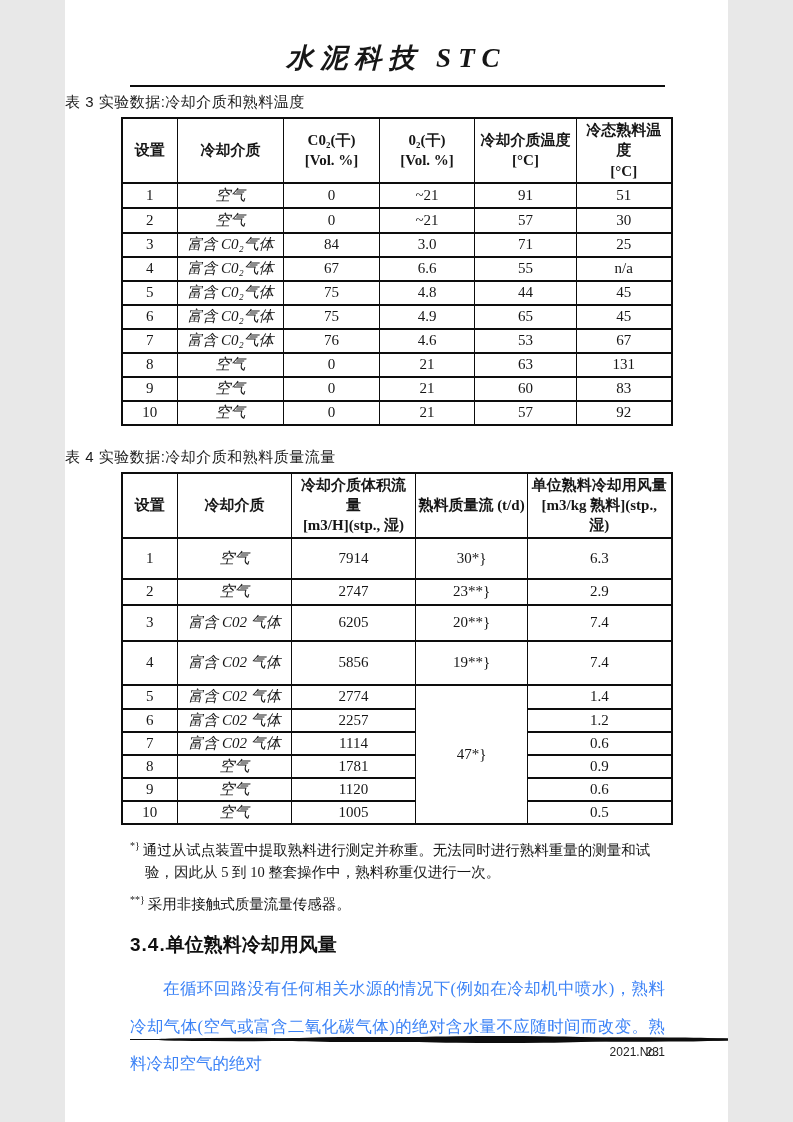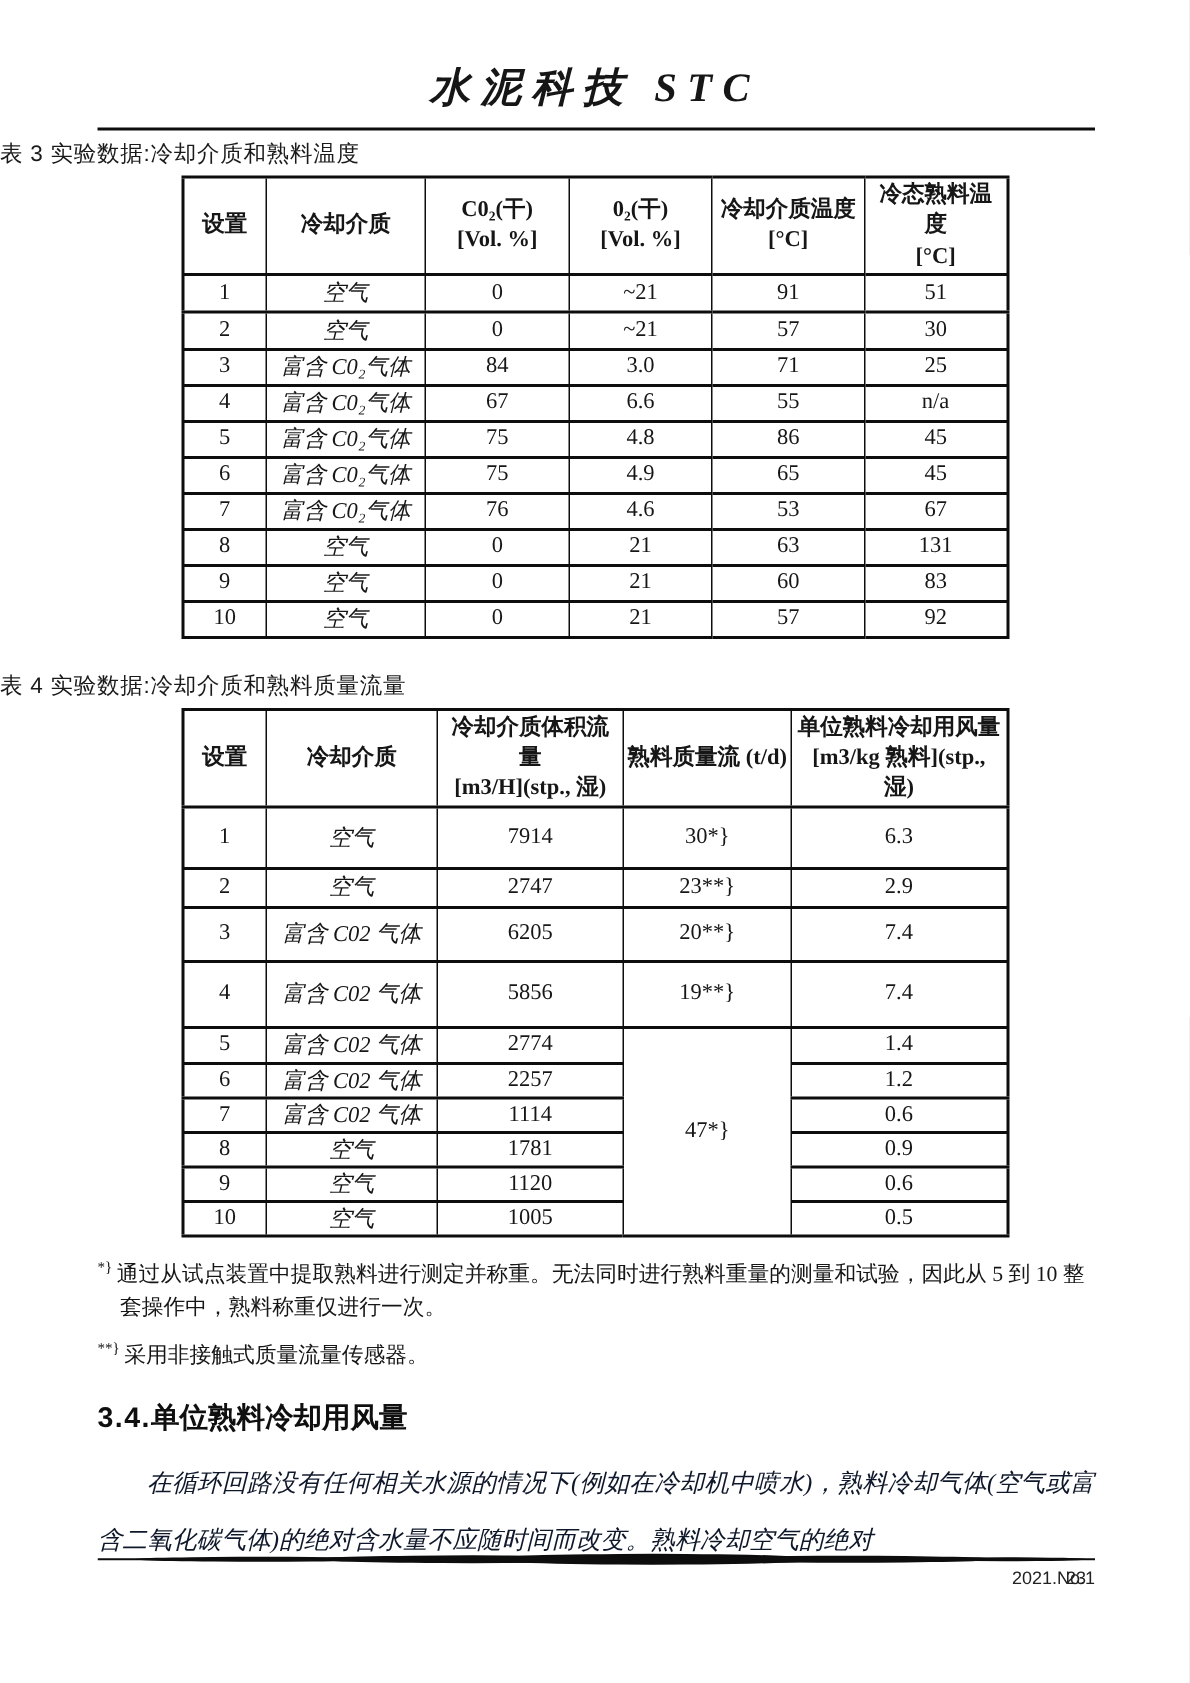--- a/index.html
+++ b/index.html
@@ -1,18 +1,18 @@
 <!DOCTYPE html>
 <html><head>
 <meta charset="utf-8">
 <style>
   * { margin: 0; padding: 0; box-sizing: border-box; }
   html, body { background: #e8e8e8; }
   .page {
-    width: 793px; height: 1122px; margin: 0 auto; position: relative;
+    width: 663px; height: 1122px; margin: 0 auto; position: relative;
     background: #ffffff; color: #111;
     font-family: "Liberation Serif", "DejaVu Serif", serif;
     overflow: hidden;
   }
   
   .doc-title {
     padding-top: 40px; text-align: center;
     font-family: "Liberation Serif", "DejaVu Serif", serif;
     font-size: 27px; font-weight: bold; font-style: italic;
     letter-spacing: 7px; color: #161616;
@@ -51,21 +51,21 @@
   
   .section-heading {
     margin: 16px 63px 0 65px;
     font-family: "Liberation Sans", "DejaVu Sans", sans-serif;
     font-size: 19px; font-weight: bold; color: #0f0f0f;
   }
   .section-heading .sec-num { letter-spacing: 1px; }
   .body-para {
     margin: 12px 63px 0 65px;
     font-size: 16.5px; line-height: 2.3; text-align: justify;
-    text-indent: 2em; color: #0f172a; font-style: italic;
+    text-indent: 2em; color: #3b82f6;
   }
   
   .footer-line { position: absolute; left: 65px; top: 1035px; width: 665px; height: 9px; }
   .footer-text {
     position: absolute; left: 65px; right: 63px; top: 1045px;
     font-family: "Liberation Sans", "DejaVu Sans", sans-serif;
     font-size: 12px; color: #222;
   }
   .footer-text .page-num { position: absolute; left: 0; right: 6px; text-align: right; }
   .footer-text .issue { position: absolute; right: 0; }
@@ -131,21 +131,21 @@
       <td>67</td>
       <td>6.6</td>
       <td>55</td>
       <td>n/a</td>
     </tr>
     <tr style="height:24px">
       <td>5</td>
       <td class="medium-cell">富含 C0₂气体</td>
       <td>75</td>
       <td>4.8</td>
-      <td>86</td>
+      <td>44</td>
       <td>45</td>
     </tr>
     <tr style="height:24px">
       <td>6</td>
       <td class="medium-cell">富含 C0₂气体</td>
       <td>75</td>
       <td>4.9</td>
       <td>65</td>
       <td>45</td>
     </tr>

